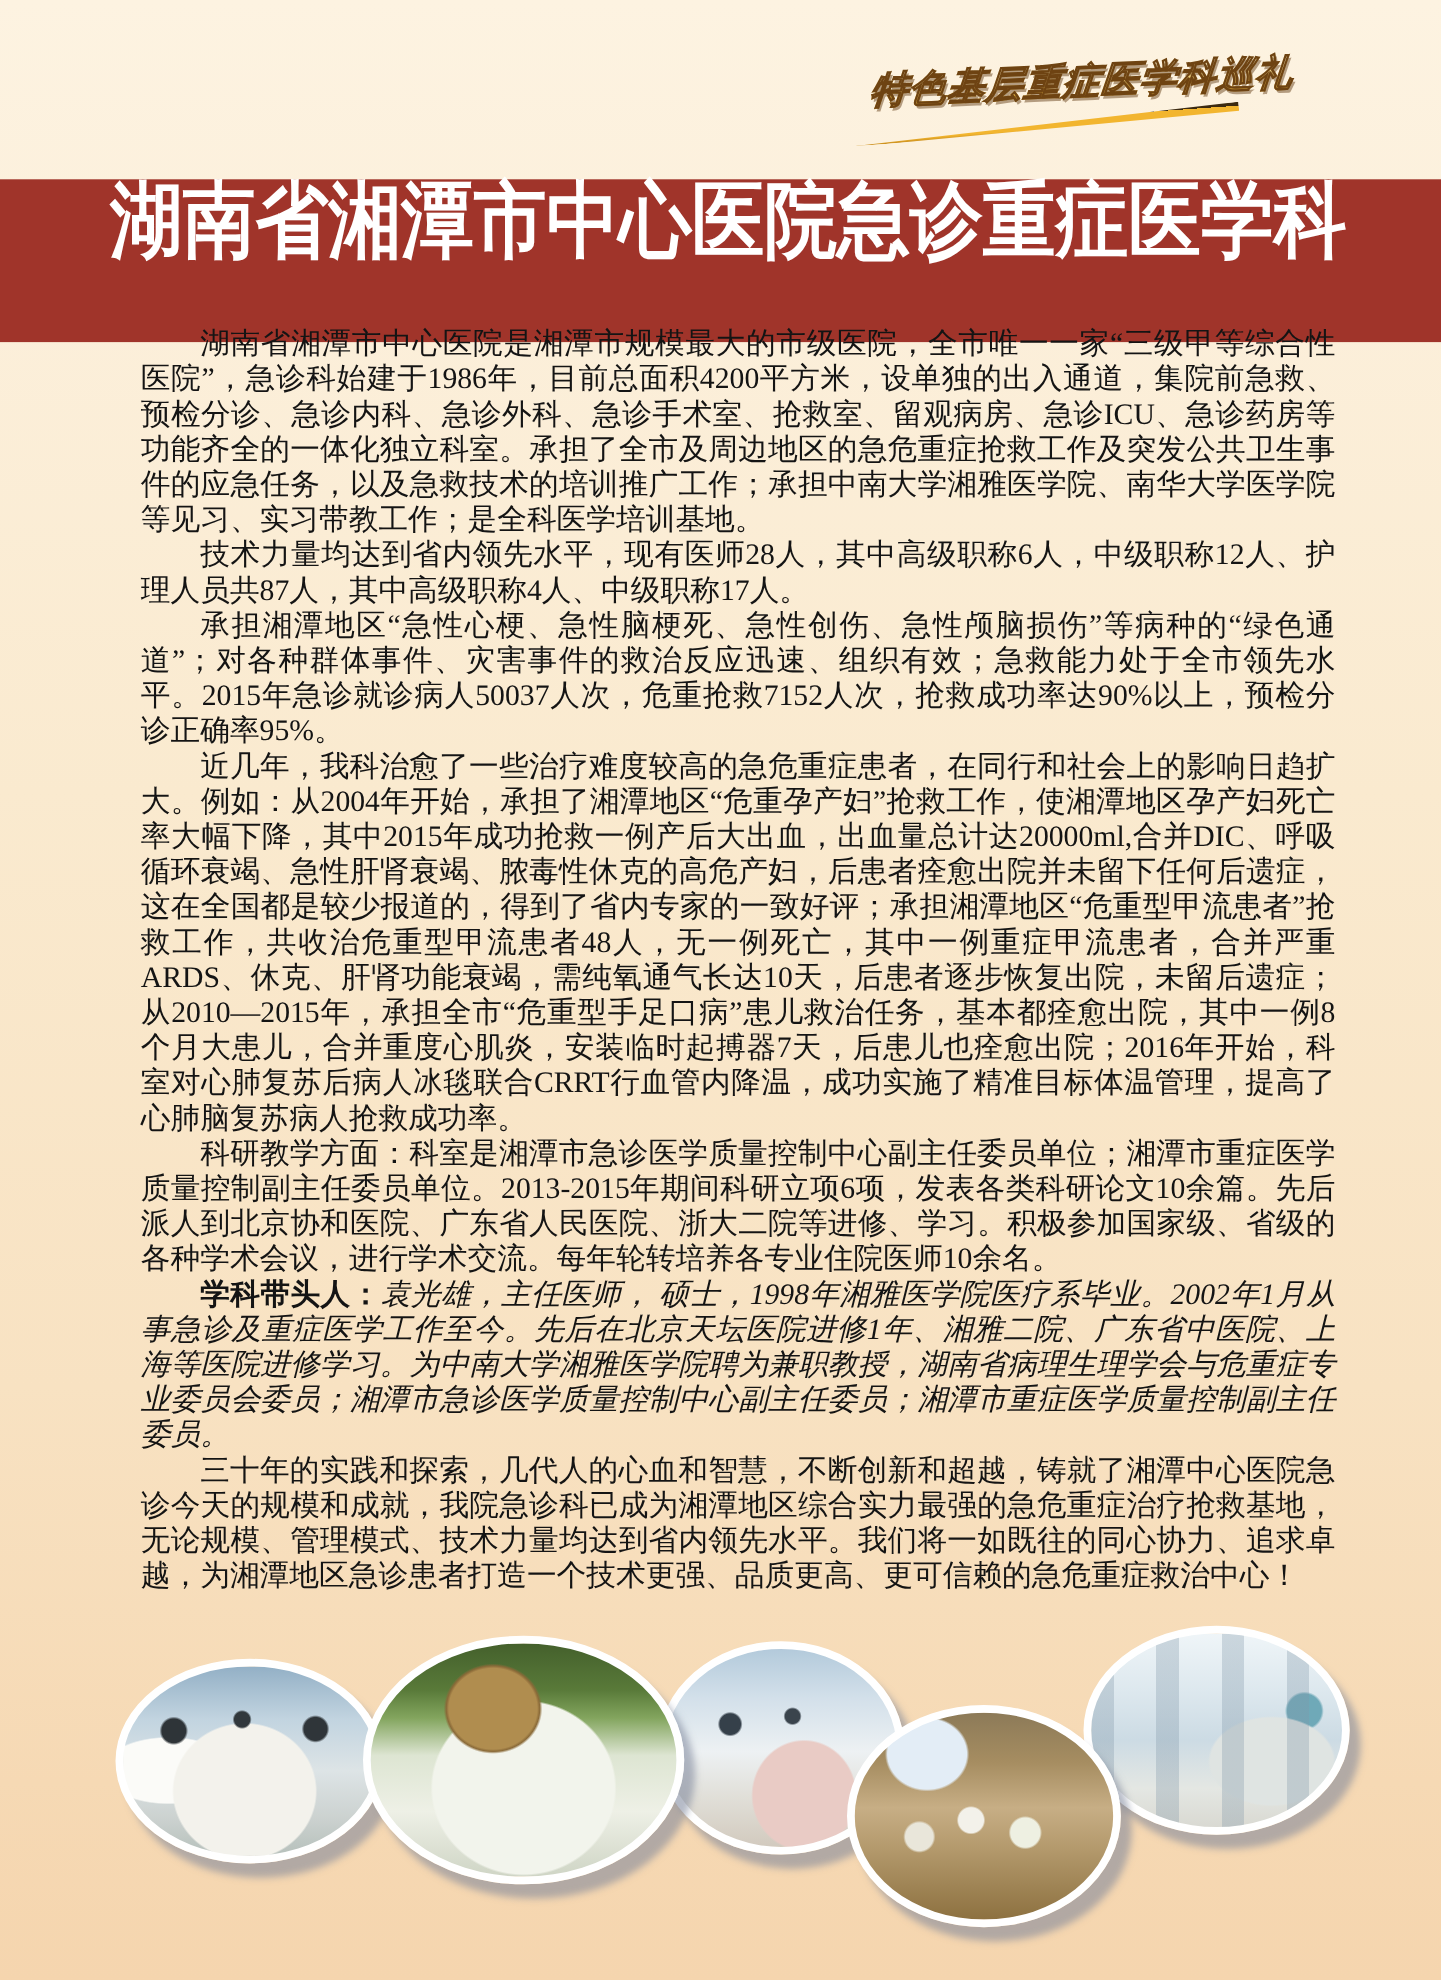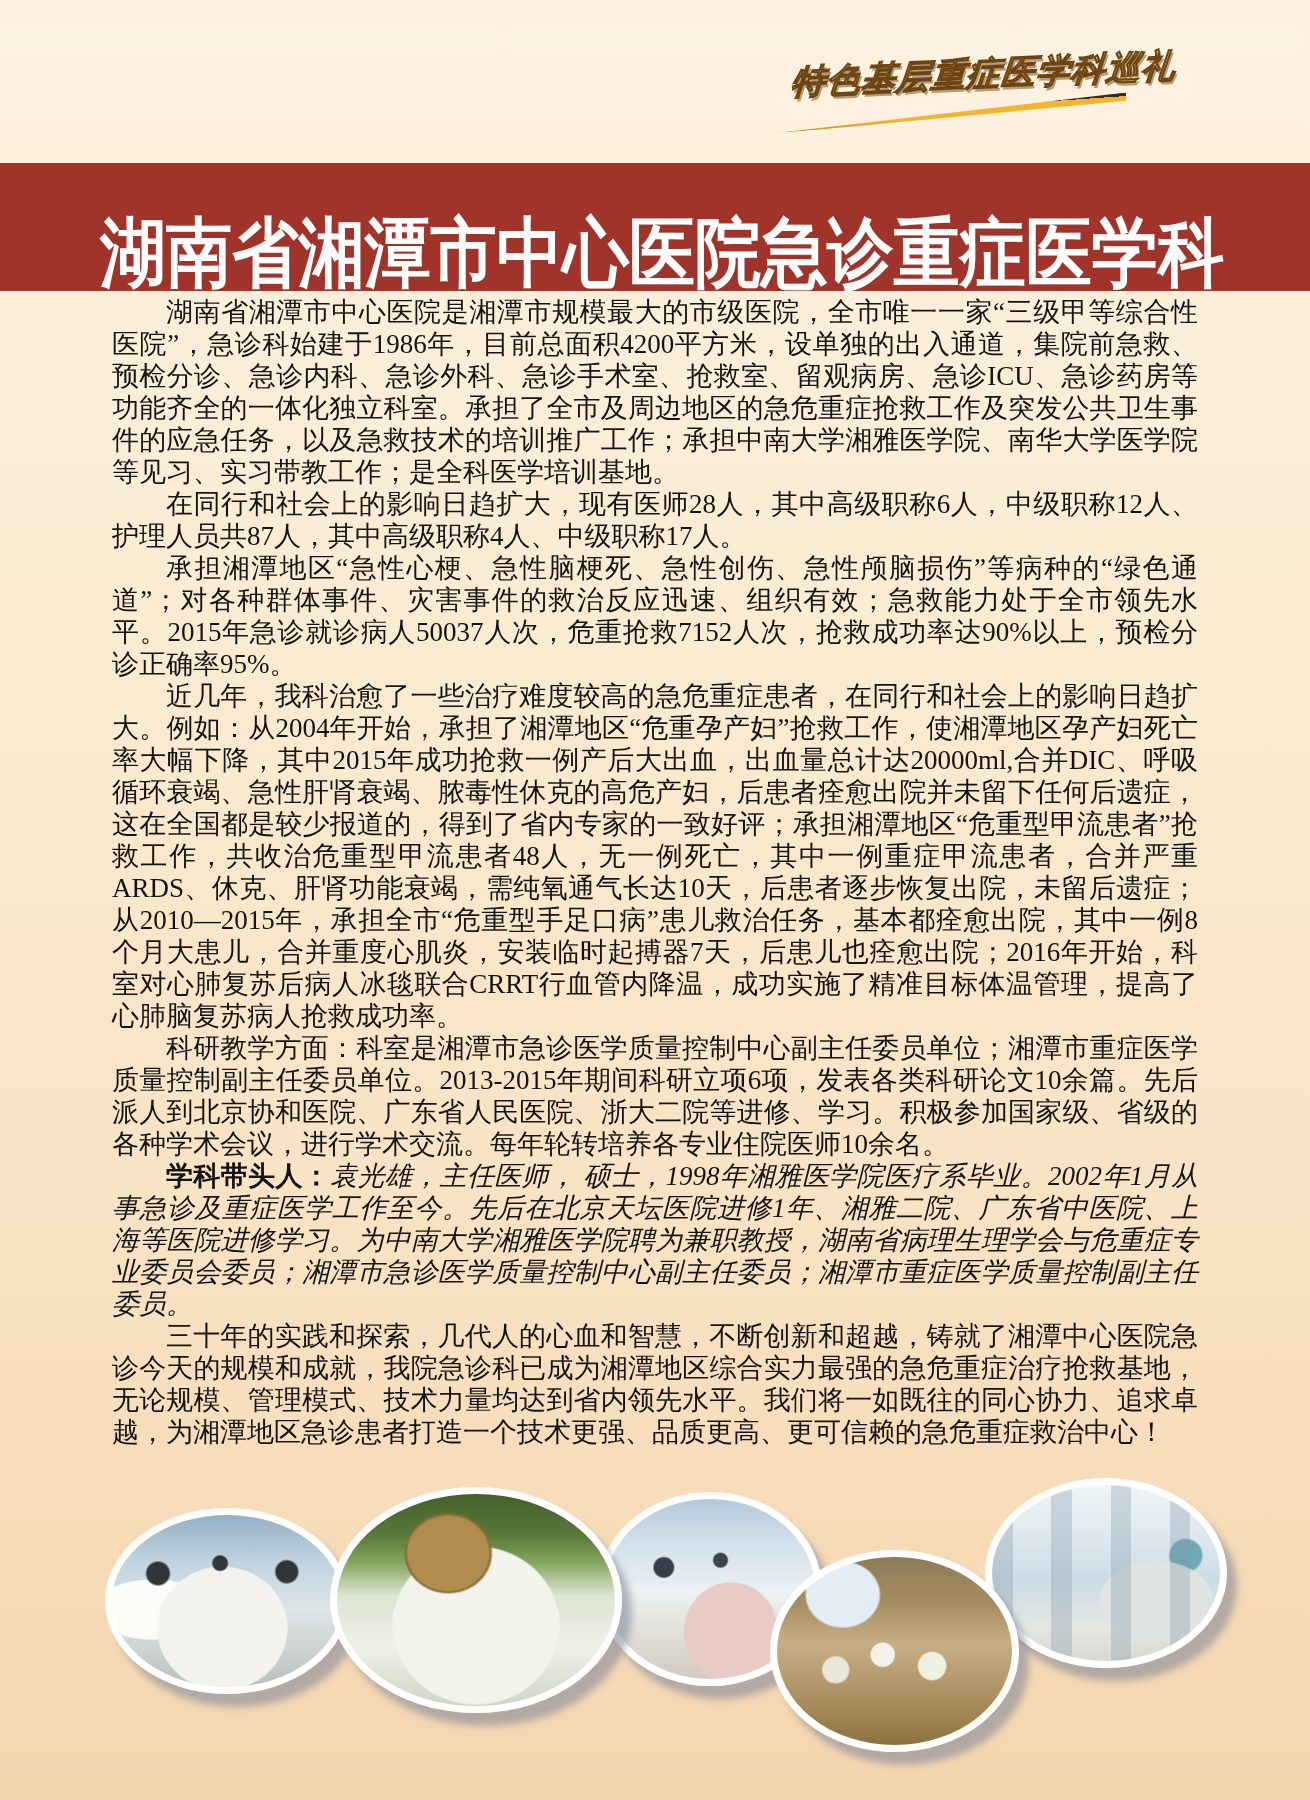--- a/index.html
+++ b/index.html
@@ -31,35 +31,35 @@
   }
   .ribbon-swoosh{
     position:absolute;left:-18px;top:52px;width:352px;height:16px;
     background:linear-gradient(180deg,#3c2a10 0 22%,#f2b52f 22% 78%,#c78c1d 100%);
     clip-path:polygon(0 100%,100% 0,100% 52%,7% 100%);
     transform:rotate(-1.5deg);
   }
 
   
   .title-bar{
-    position:absolute;top:163px;left:0;width:1310px;height:128px;
+    position:absolute;top:163px;left:0;width:1310px;height:148px;
     background:#a0342a;
-    display:flex;align-items:flex-end;
+    display:flex;align-items:flex-start;
   }
   .title-text{
     font-family:"Liberation Sans",sans-serif;
     font-size:76px;font-weight:900;color:#ffffff;
     white-space:nowrap;line-height:1;
     transform:scaleX(0.87);transform-origin:left center;
     margin-left:100px;
   }
 
   
   .article{
-    position:absolute;top:296px;left:112px;width:1086px;
+    position:absolute;top:296px;left:128px;width:1086px;
     font-size:27px;line-height:32px;color:#141414;
     text-align:justify;
   }
   .article p{margin:0;text-indent:2em;}
   .lead-bold{font-family:"Liberation Sans",sans-serif;font-weight:bold;font-style:normal;}
   .kaiti{font-style:italic;}
 
   
   .photo{
     position:absolute;border-radius:50%;
@@ -114,21 +114,21 @@
     <span class="ribbon-text">特色基层重症医学科巡礼</span>
     <div class="ribbon-swoosh"></div>
   </div>
 
   <div class="title-bar">
     <div class="title-text">湖南省湘潭市中心医院急诊重症医学科</div>
   </div>
 
   <div class="article">
     <p>湖南省湘潭市中心医院是湘潭市规模最大的市级医院，全市唯一一家“三级甲等综合性医院”，急诊科始建于1986年，目前总面积4200平方米，设单独的出入通道，集院前急救、预检分诊、急诊内科、急诊外科、急诊手术室、抢救室、留观病房、急诊ICU、急诊药房等功能齐全的一体化独立科室。承担了全市及周边地区的急危重症抢救工作及突发公共卫生事件的应急任务，以及急救技术的培训推广工作；承担中南大学湘雅医学院、南华大学医学院等见习、实习带教工作；是全科医学培训基地。</p>
-    <p>在同行和社会上的影响日趋扩大，现有医师28人，其中高级职称6人，中级职称12人、护理人员共87人，其中高级职称4人、中级职称17人。</p>
+    <p>技术力量均达到省内领先水平，现有医师28人，其中高级职称6人，中级职称12人、护理人员共87人，其中高级职称4人、中级职称17人。</p>
     <p>承担湘潭地区“急性心梗、急性脑梗死、急性创伤、急性颅脑损伤”等病种的“绿色通道”；对各种群体事件、灾害事件的救治反应迅速、组织有效；急救能力处于全市领先水平。2015年急诊就诊病人50037人次，危重抢救7152人次，抢救成功率达90%以上，预检分诊正确率95%。</p>
     <p>近几年，我科治愈了一些治疗难度较高的急危重症患者，在同行和社会上的影响日趋扩大。例如：从2004年开始，承担了湘潭地区“危重孕产妇”抢救工作，使湘潭地区孕产妇死亡率大幅下降，其中2015年成功抢救一例产后大出血，出血量总计达20000ml,合并DIC、呼吸循环衰竭、急性肝肾衰竭、脓毒性休克的高危产妇，后患者痊愈出院并未留下任何后遗症，这在全国都是较少报道的，得到了省内专家的一致好评；承担湘潭地区“危重型甲流患者”抢救工作，共收治危重型甲流患者48人，无一例死亡，其中一例重症甲流患者，合并严重ARDS、休克、肝肾功能衰竭，需纯氧通气长达10天，后患者逐步恢复出院，未留后遗症；从2010—2015年，承担全市“危重型手足口病”患儿救治任务，基本都痊愈出院，其中一例8个月大患儿，合并重度心肌炎，安装临时起搏器7天，后患儿也痊愈出院；2016年开始，科室对心肺复苏后病人冰毯联合CRRT行血管内降温，成功实施了精准目标体温管理，提高了心肺脑复苏病人抢救成功率。</p>
     <p>科研教学方面：科室是湘潭市急诊医学质量控制中心副主任委员单位；湘潭市重症医学质量控制副主任委员单位。2013-2015年期间科研立项6项，发表各类科研论文10余篇。先后派人到北京协和医院、广东省人民医院、浙大二院等进修、学习。积极参加国家级、省级的各种学术会议，进行学术交流。每年轮转培养各专业住院医师10余名。</p>
     <p><span class="lead-bold">学科带头人：</span><span class="kaiti">袁光雄，主任医师， 硕士，1998年湘雅医学院医疗系毕业。2002年1月从事急诊及重症医学工作至今。先后在北京天坛医院进修1年、湘雅二院、广东省中医院、上海等医院进修学习。为中南大学湘雅医学院聘为兼职教授，湖南省病理生理学会与危重症专业委员会委员；湘潭市急诊医学质量控制中心副主任委员；湘潭市重症医学质量控制副主任委员。</span></p>
     <p>三十年的实践和探索，几代人的心血和智慧，不断创新和超越，铸就了湘潭中心医院急诊今天的规模和成就，我院急诊科已成为湘潭地区综合实力最强的急危重症治疗抢救基地，无论规模、管理模式、技术力量均达到省内领先水平。我们将一如既往的同心协力、追求卓越，为湘潭地区急诊患者打造一个技术更强、品质更高、更可信赖的急危重症救治中心！</p>
   </div>
 
   <div class="photo photo-1"></div>
   <div class="photo photo-2"></div>
   <div class="photo photo-3"></div>

